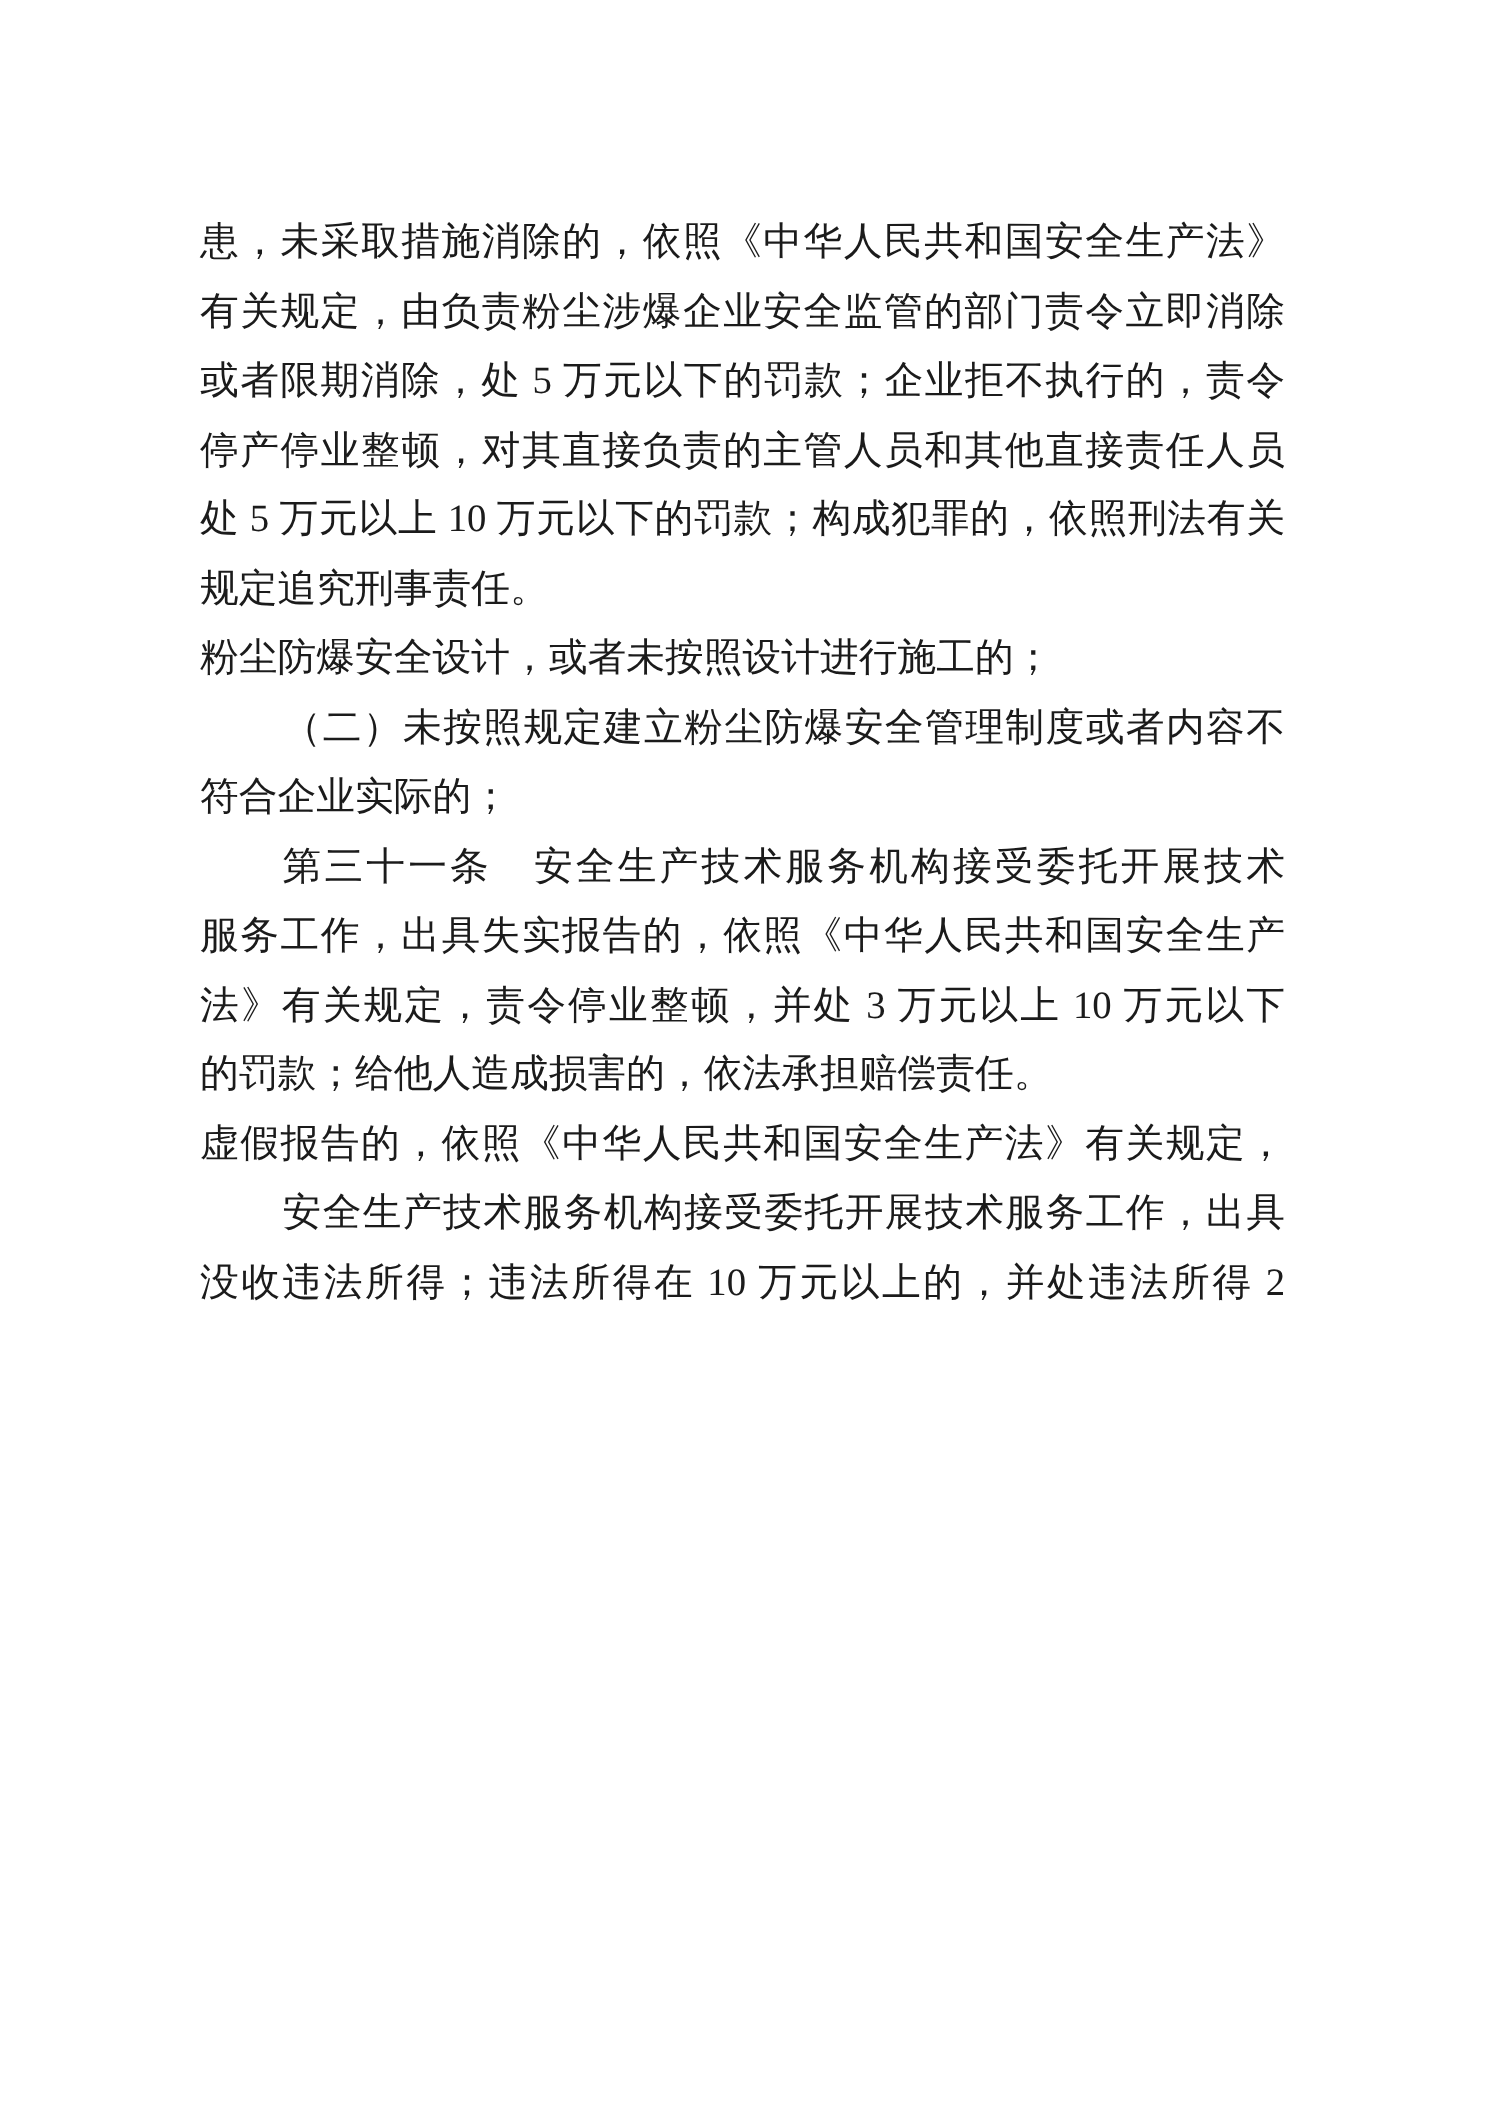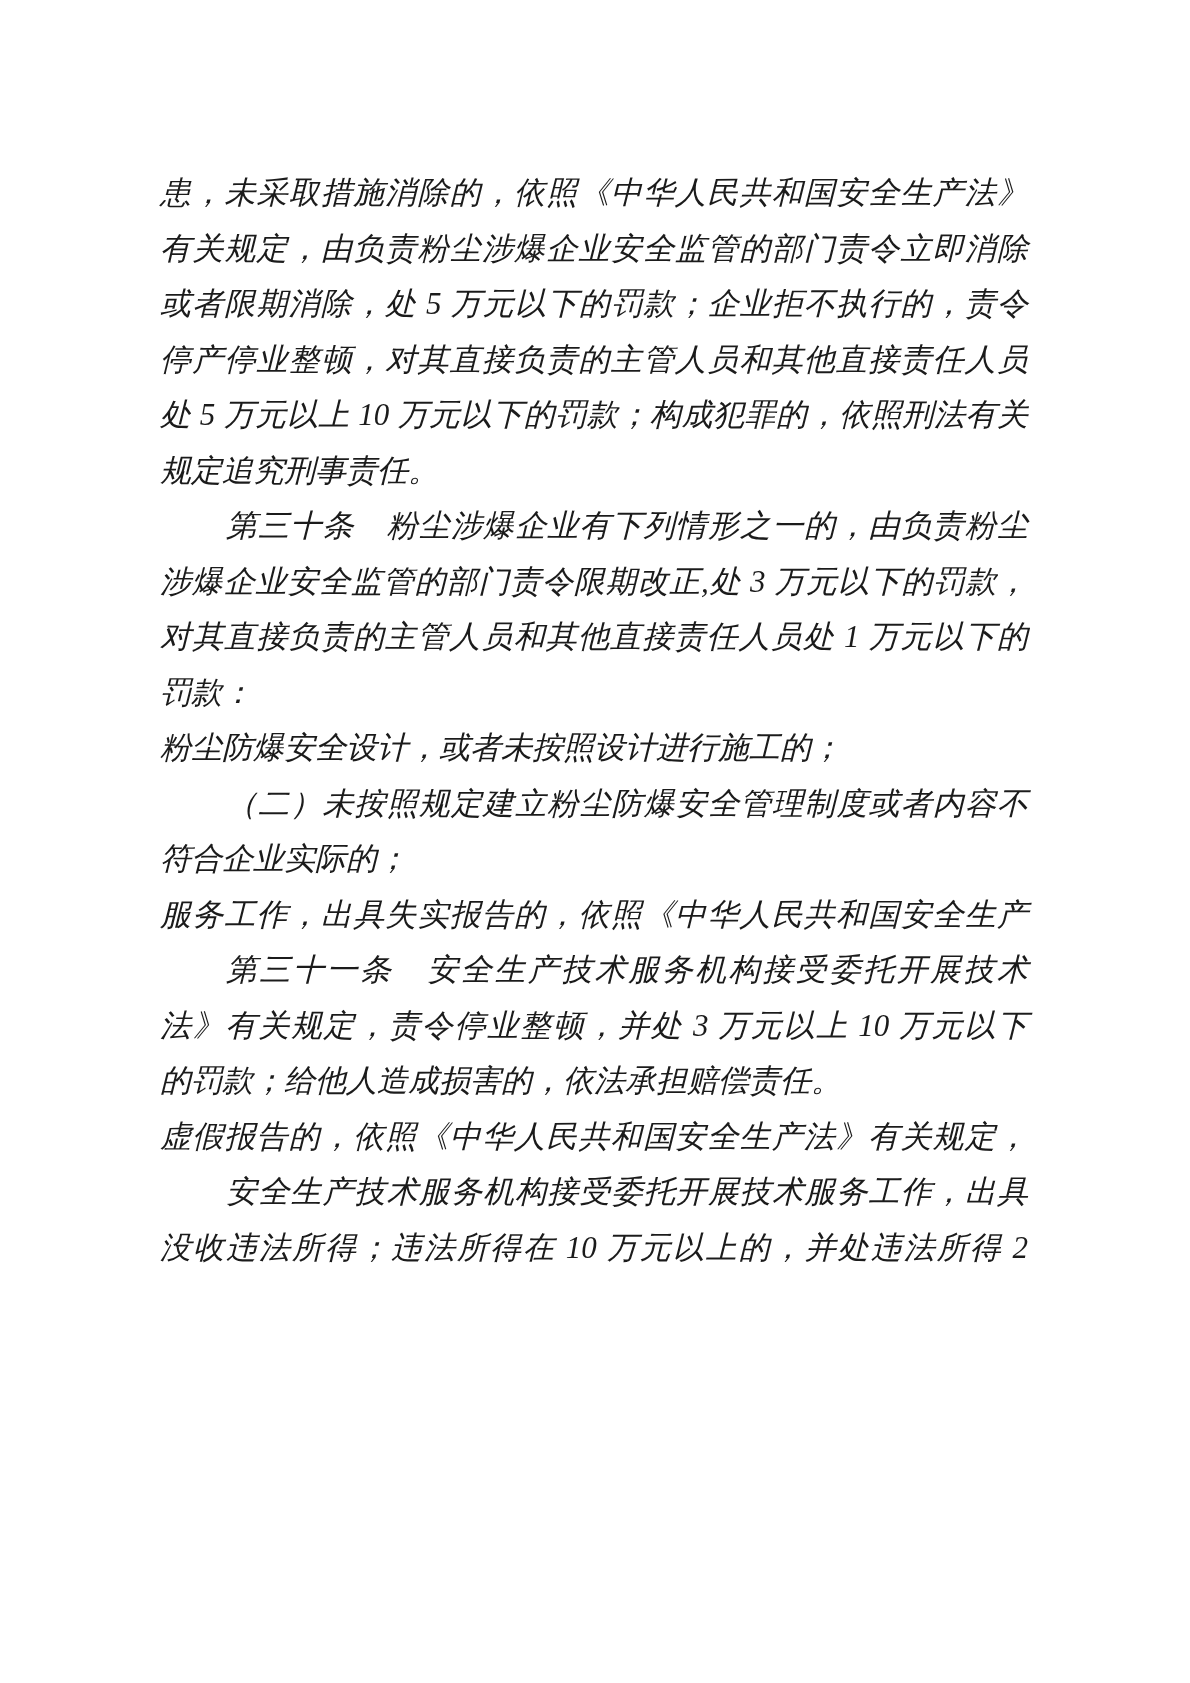--- a/index.html
+++ b/index.html
@@ -8,21 +8,20 @@
     padding: 0;
     background: #ffffff;
   }
   .page {
     position: relative;
     width: 1190px;
     height: 1683px;
     background: #ffffff;
     overflow: hidden;
     font-family: "Liberation Serif", "DejaVu Serif", serif;
-    font-style: italic;
   }
   .text-block {
     position: absolute;
     left: 160px;
     top: 165px;
     width: 868px;
     font-size: 31px;
     line-height: 55.5px;
     color: #1b1b1b;
     letter-spacing: 0;
@@ -53,41 +52,35 @@
 
     <div class="para">
       <div class="line">患，未采取措施消除的，依照《中华人民共和国安全生产法》</div>
       <div class="line">有关规定，由负责粉尘涉爆企业安全监管的部门责令立即消除</div>
       <div class="line">或者限期消除，处 5 万元以下的罚款；企业拒不执行的，责令</div>
       <div class="line">停产停业整顿，对其直接负责的主管人员和其他直接责任人员</div>
       <div class="line">处 5 万元以上 10 万元以下的罚款；构成犯罪的，依照刑法有关</div>
       <div class="line end">规定追究刑事责任。</div>
     </div>
 
-    <div class="para">
-      <div class="line indent">第三十条　粉尘涉爆企业有下列情形之一的，由负责粉尘</div>
-      <div class="line">涉爆企业安全监管的部门责令限期改正,处 3 万元以下的罚款，</div>
-      <div class="line">对其直接负责的主管人员和其他直接责任人员处 1 万元以下的</div>
-      <div class="line end">罚款：</div>
-    </div>
 
     <div class="para">
       <div class="line end">粉尘防爆安全设计，或者未按照设计进行施工的；</div>
     </div>
 
     <div class="para">
       <div class="line indent">（二）未按照规定建立粉尘防爆安全管理制度或者内容不</div>
       <div class="line end">符合企业实际的；</div>
     </div>
 
 
 
     <div class="para">
+      <div class="line indent">第三十一条　安全生产技术服务机构接受委托开展技术</div>
       <div class="line">服务工作，出具失实报告的，依照《中华人民共和国安全生产</div>
-      <div class="line indent">第三十一条　安全生产技术服务机构接受委托开展技术</div>
       <div class="line">法》有关规定，责令停业整顿，并处 3 万元以上 10 万元以下</div>
       <div class="line end">的罚款；给他人造成损害的，依法承担赔偿责任。</div>
     </div>
 
     <div class="para">
       <div class="line">虚假报告的，依照《中华人民共和国安全生产法》有关规定，</div>
       <div class="line indent">安全生产技术服务机构接受委托开展技术服务工作，出具</div>
       <div class="line">没收违法所得；违法所得在 10 万元以上的，并处违法所得 2</div>
     </div>
 

